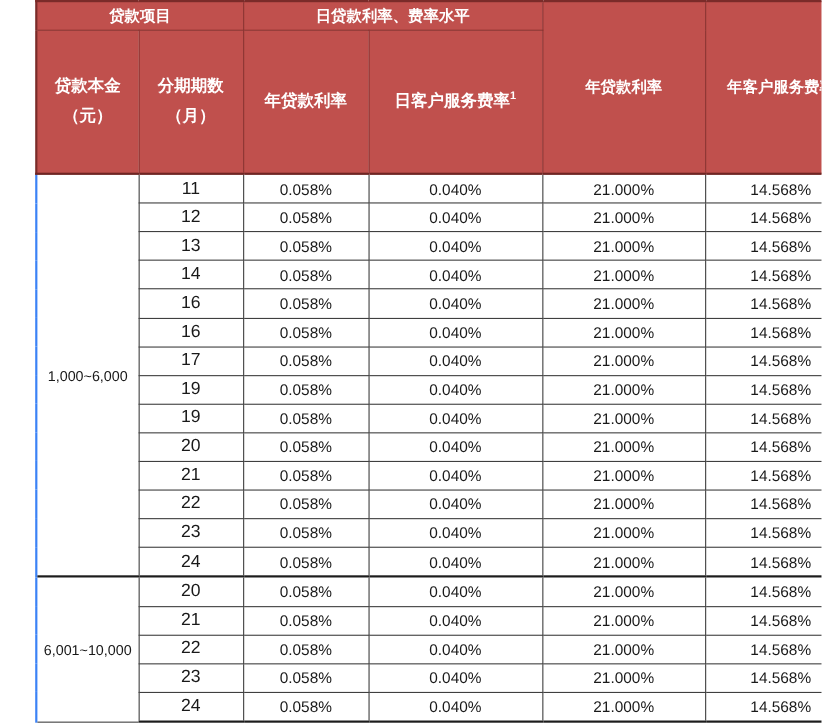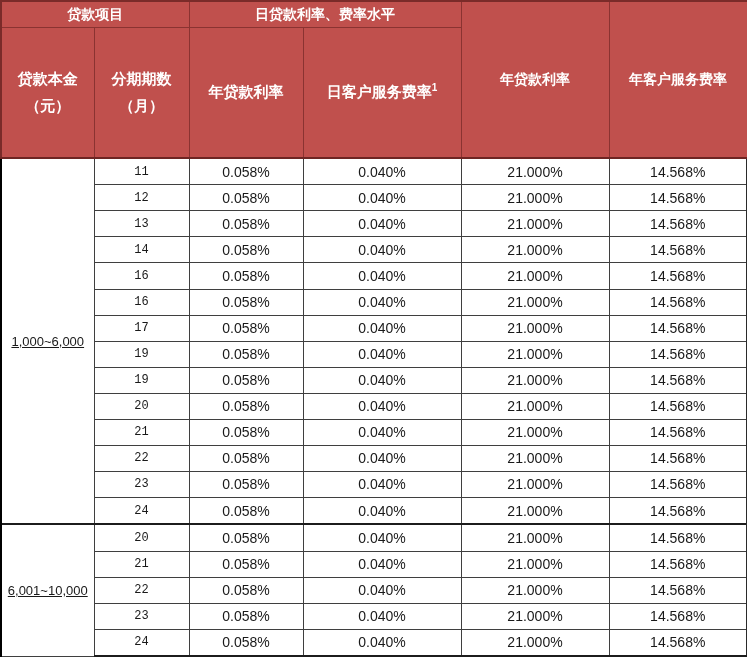--- a/index.html
+++ b/index.html
@@ -3,20 +3,21 @@
 <meta charset="utf-8">
 <style>
   html, body { margin: 0; padding: 0; background: #ffffff; }
   .page {
     width: 747px;
     height: 661px;
     background: #ffffff;
     box-sizing: border-box;
     overflow: hidden;
     font-family: "Liberation Sans", "DejaVu Sans", sans-serif;
+    padding-left: 32px;
   }
   table.rate-table {
     border-collapse: collapse;
     table-layout: fixed;
     width: 746px;
     height: 657px;
   }
   
   thead th {
     background: #C0504D;
@@ -37,22 +38,22 @@
   thead sup { font-size: 10px; vertical-align: super; line-height: 0; }
   
   tbody td {
     background: #ffffff;
     color: #191919;
     border: 1px solid #3F3F3F;
     text-align: center;
     vertical-align: middle;
     padding: 0;
   }
-  tbody td.principal { font-size: 13px; border-left: 2px solid #000000; text-decoration: underline; }
-  tbody td.period    { font-size: 12px; font-family: Liberation Mono, monospace; }
+  tbody td.principal { font-size: 13px; border-left: 2px solid #3b82f6; }
+  tbody td.period    { font-size: 16px; }
   tbody td.rate      { font-size: 14px; }
   tbody td:last-child { border-right: 2px solid #2A2A2A; margin-left: 32px; }
   tbody tr.group-start td { border-top: 2px solid #1C1C1C; }
   tbody tr:last-child td { border-bottom: 2px solid #1C1C1C; }
 </style>
 </head>
 <body>
 
 <div class="page">
   <table class="rate-table">

